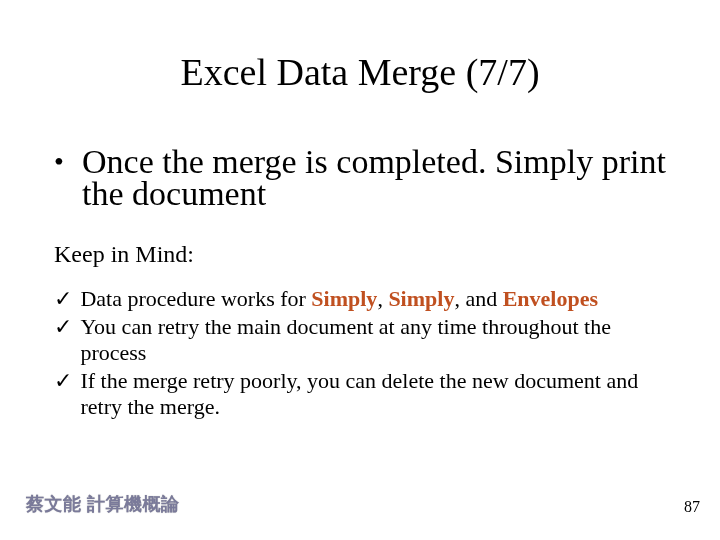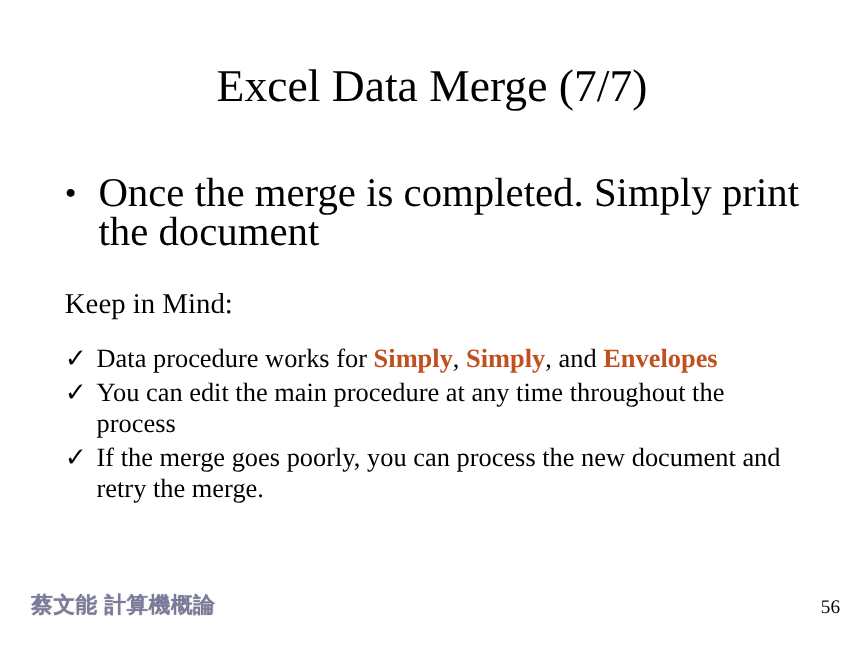--- a/index.html
+++ b/index.html
@@ -40,27 +40,27 @@
 
       <div class="check-row">
         <div class="check-mark">✓</div>
         <div class="check-text">
           <span>Data procedure works for </span><span class="emph">Simply</span><span class="comma">, </span><span class="emph">Simply</span><span class="comma">, and </span><span class="emph">Envelopes</span>
         </div>
       </div>
 
       <div class="check-row">
         <div class="check-mark">✓</div>
-        <div class="check-text">You can edit the main procedure at any time throughout the process</div>
+        <div class="check-text">You can retry the main document at any time throughout the process</div>
       </div>
 
       <div class="check-row">
         <div class="check-mark">✓</div>
-        <div class="check-text">If the merge goes poorly, you can process the new document and retry the merge.</div>
+        <div class="check-text">If the merge retry poorly, you can delete the new document and retry the merge.</div>
       </div>
 
     </div>
   </div>
 
   <div class="footer-left">蔡文能 計算機概論</div>
-  <div class="footer-right">56</div>
+  <div class="footer-right">87</div>
 
 </div>
 
 </body></html>

